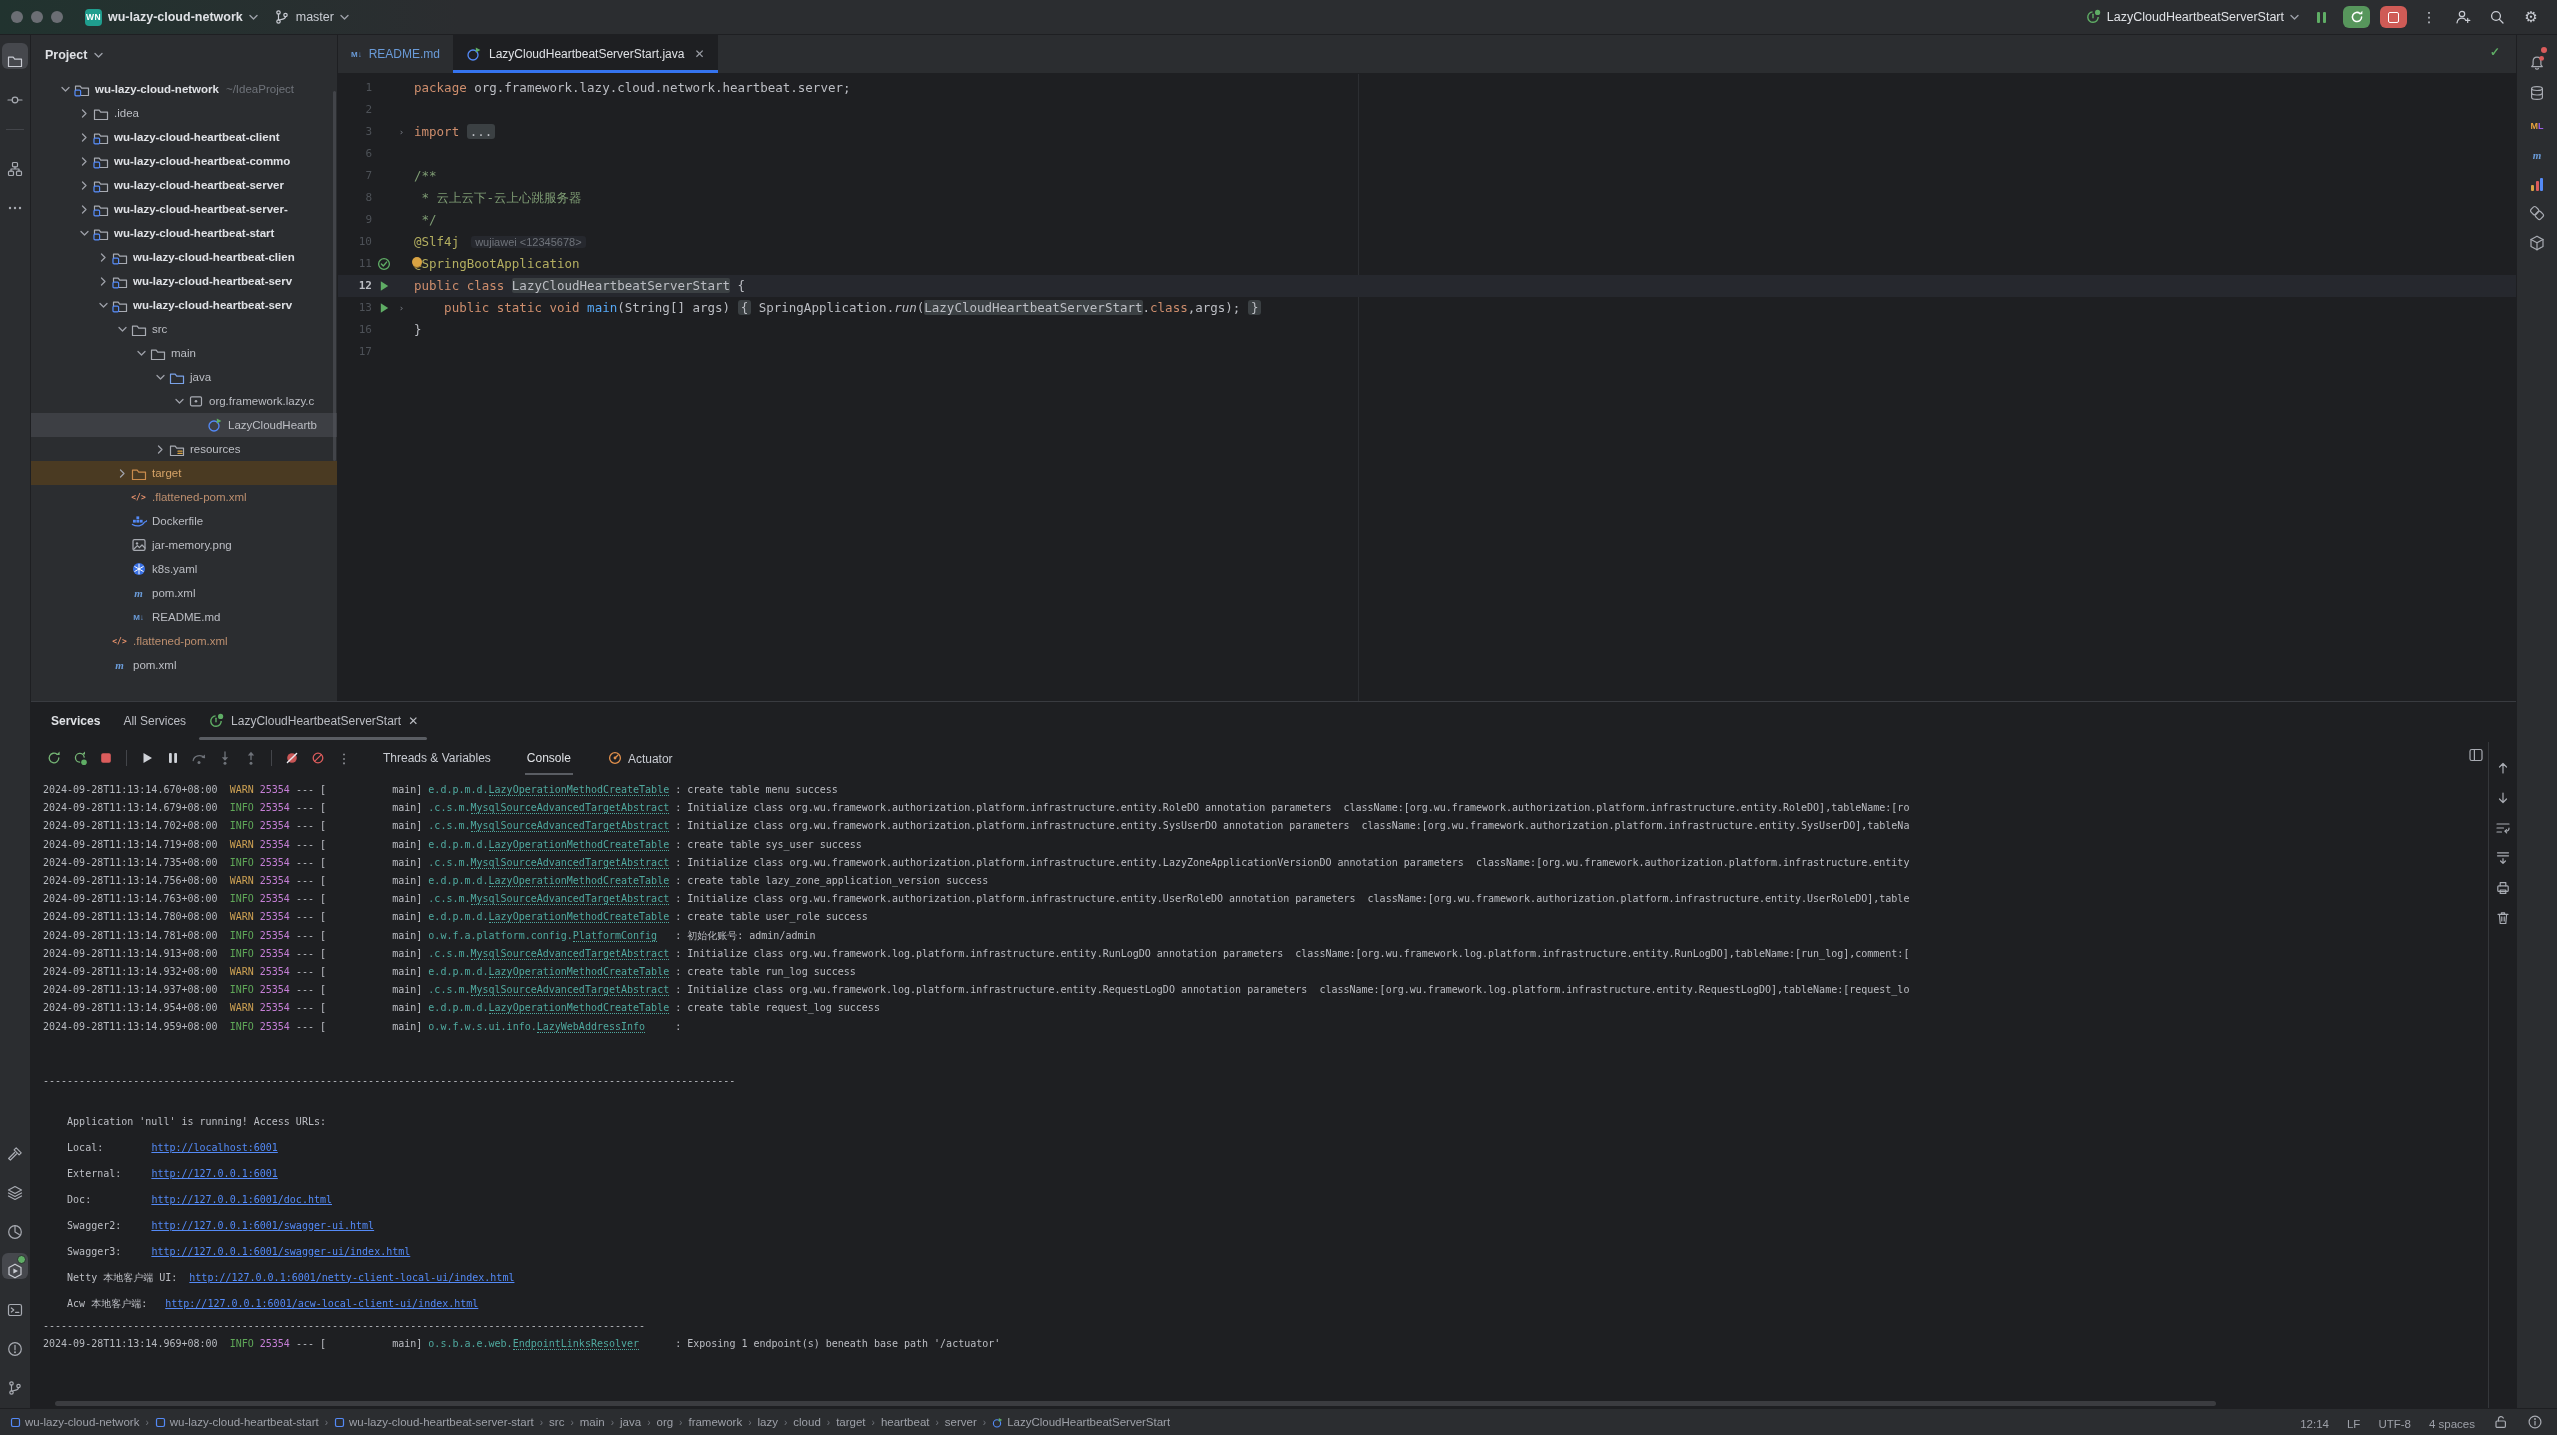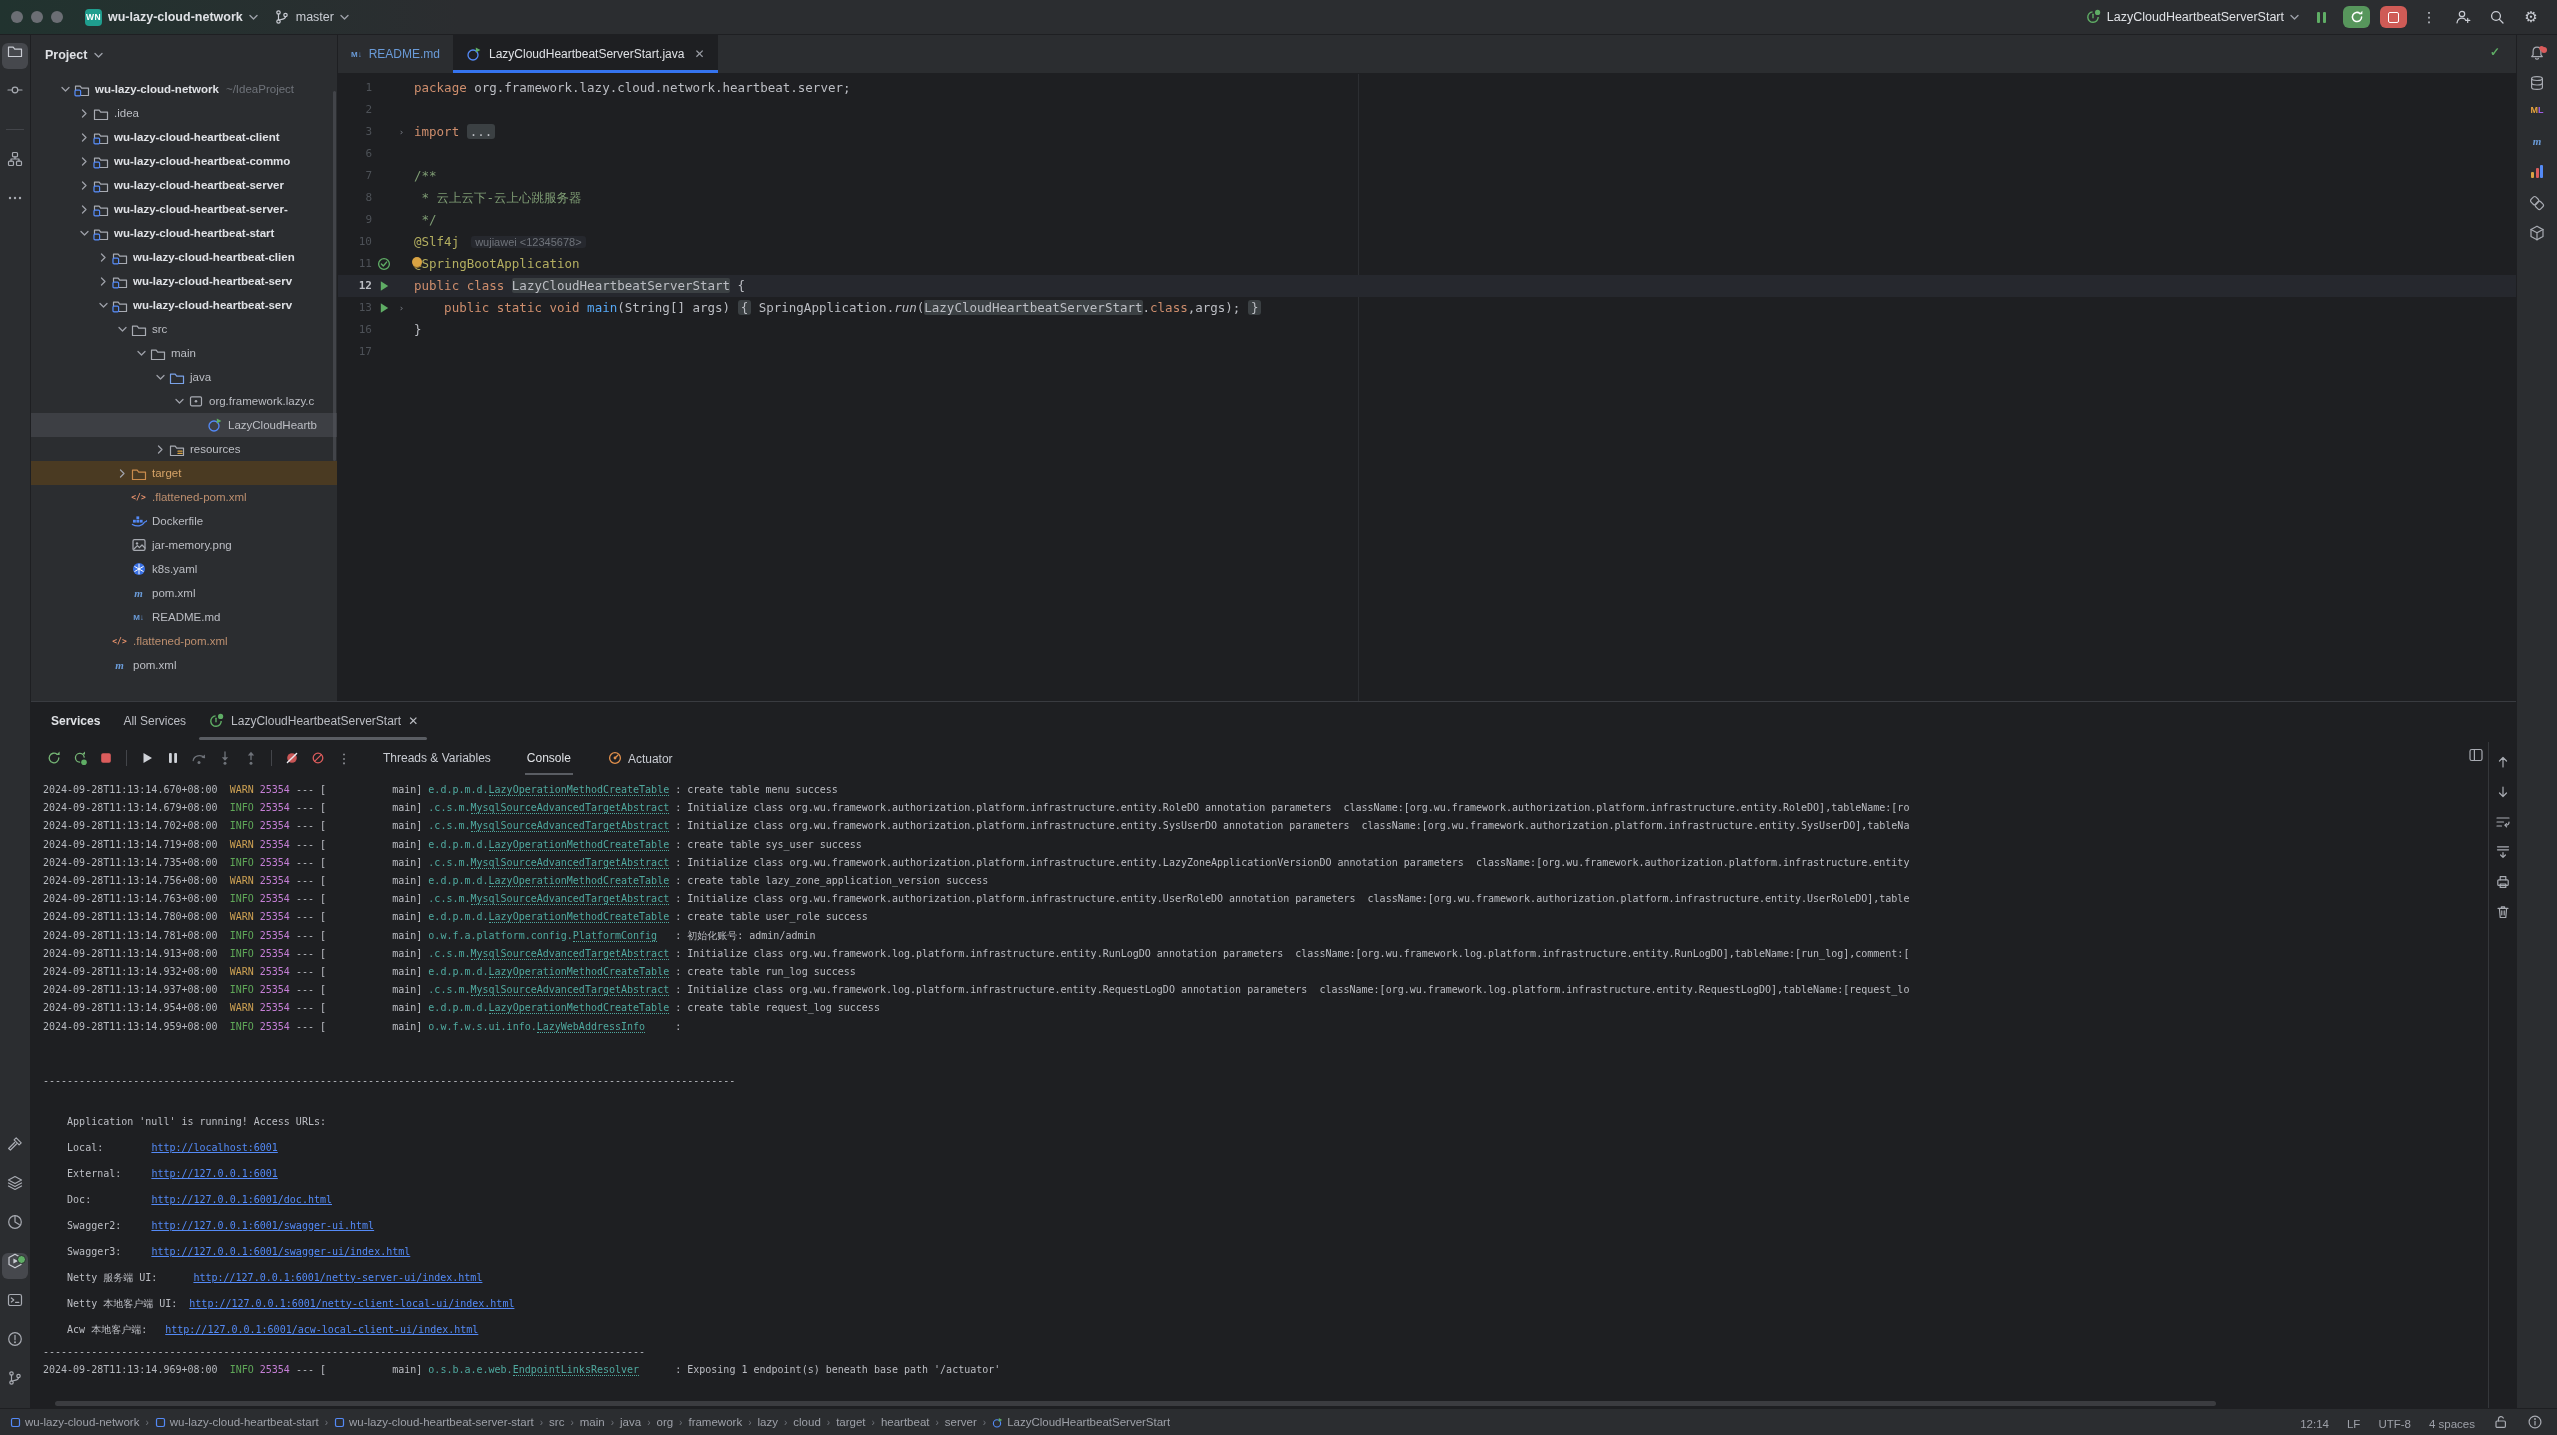--- a/index.html
+++ b/index.html
@@ -18,21 +18,21 @@
   .btn{width:27px;height:22px;border-radius:6px;display:flex;align-items:center;justify-content:center;}
   .btn.green{background:#57965c;}
   .btn.red{background:#cf5b56;}
   .tbicon{width:24px;height:24px;display:flex;align-items:center;justify-content:center;color:#c9ccd3;}
 
   
   .content{flex:1;display:flex;min-height:0;}
   .strip{background:#2b2d30;display:flex;flex-direction:column;align-items:center;}
   .strip-left{width:30px;border-right:1px solid #1e1f22;}
   .strip-right{width:40px;border-left:1px solid #1e1f22;padding-top:10px;gap:4px;}
-  .sicon{width:26px;height:26px;border-radius:6px;display:flex;align-items:flex-start;justify-content:center;position:relative;flex:0 0 26px;}
+  .sicon{width:26px;height:26px;border-radius:6px;display:flex;align-items:flex-end;justify-content:center;position:relative;flex:0 0 26px;}
   .sicon.active{background:#46484d;}
   .sicon .gdot{position:absolute;top:2px;right:2px;width:7px;height:7px;border-radius:50%;background:#5fad65;border:1.5px solid #2b2d30;}
   .sdivider{width:18px;height:1px;background:#43454a;margin:8px 0;}
   .strip-spacer{flex:1;}
   .center{flex:1;display:flex;flex-direction:column;min-width:0;}
   .upper{height:666px;display:flex;min-width:0;}
 
   
   .project-panel{width:306px;flex:0 0 306px;background:#2b2d30;border-right:1px solid #1e1f22;position:relative;overflow:hidden;}
   .phead{height:40px;display:flex;align-items:center;gap:7px;padding-left:14px;font-weight:700;font-size:12.5px;color:#dfe1e5;}
@@ -808,21 +808,20 @@
             <div class="crow">&nbsp;</div>
             <div class="crow">&nbsp;</div>
             <div class="crow"><span class="pl">-------------------------------------------------------------------------------------------------------------------</span></div>
             <div class="crow">&nbsp;</div>
             <div class="crow lh26"><span class="pl">    Application 'null' is running! Access URLs:</span></div>
             <div class="crow lh26"><span class="pl">    Local:        </span><span class="c-link">http://localhost:6001</span></div>
             <div class="crow lh26"><span class="pl">    External:     </span><span class="c-link">http://127.0.0.1:6001</span></div>
             <div class="crow lh26"><span class="pl">    Doc:          </span><span class="c-link">http://127.0.0.1:6001/doc.html</span></div>
             <div class="crow lh26"><span class="pl">    Swagger2:     </span><span class="c-link">http://127.0.0.1:6001/swagger-ui.html</span></div>
             <div class="crow lh26"><span class="pl">    Swagger3:     </span><span class="c-link">http://127.0.0.1:6001/swagger-ui/index.html</span></div>
-            <div class="crow lh26"><span class="pl">    Netty 服务端 UI:      </span><span class="c-link">http://127.0.0.1:6001/netty-server-ui/index.html</span></div>
             <div class="crow lh26"><span class="pl">    Netty 本地客户端 UI:  </span><span class="c-link">http://127.0.0.1:6001/netty-client-local-ui/index.html</span></div>
             <div class="crow lh26"><span class="pl">    Acw 本地客户端:   </span><span class="c-link">http://127.0.0.1:6001/acw-local-client-ui/index.html</span></div>
             <div class="crow"><span class="pl">----------------------------------------------------------------------------------------------------</span></div>
             <div class="crow"><span class="c-time">2024-09-28T11:13:14.969+08:00</span><span class="c-info">  INFO</span><span class="c-pid"> 25354</span><span class="pl"> --- [</span><span class="pl">           main] </span><span class="c-logp">o.s.b.a.e.web.</span><span class="c-logn">EndpointLinksResolver</span><span class="pl">      : Exposing 1 endpoint(s) beneath base path '/actuator'</span></div>
           </div>
         <div class="bp-side" id="bp-side">
             <span class="sicon">
               <span class="ic">
                 <svg width="16" height="16" viewBox="0 0 16 16" fill="none" xmlns="http://www.w3.org/2000/svg">
                   <path d="M8 13V3.5 M4.5 7L8 3.5 11.5 7" stroke="#a8abb2" stroke-width="1.2" fill="none" stroke-linecap="round" stroke-linejoin="round"></path>

